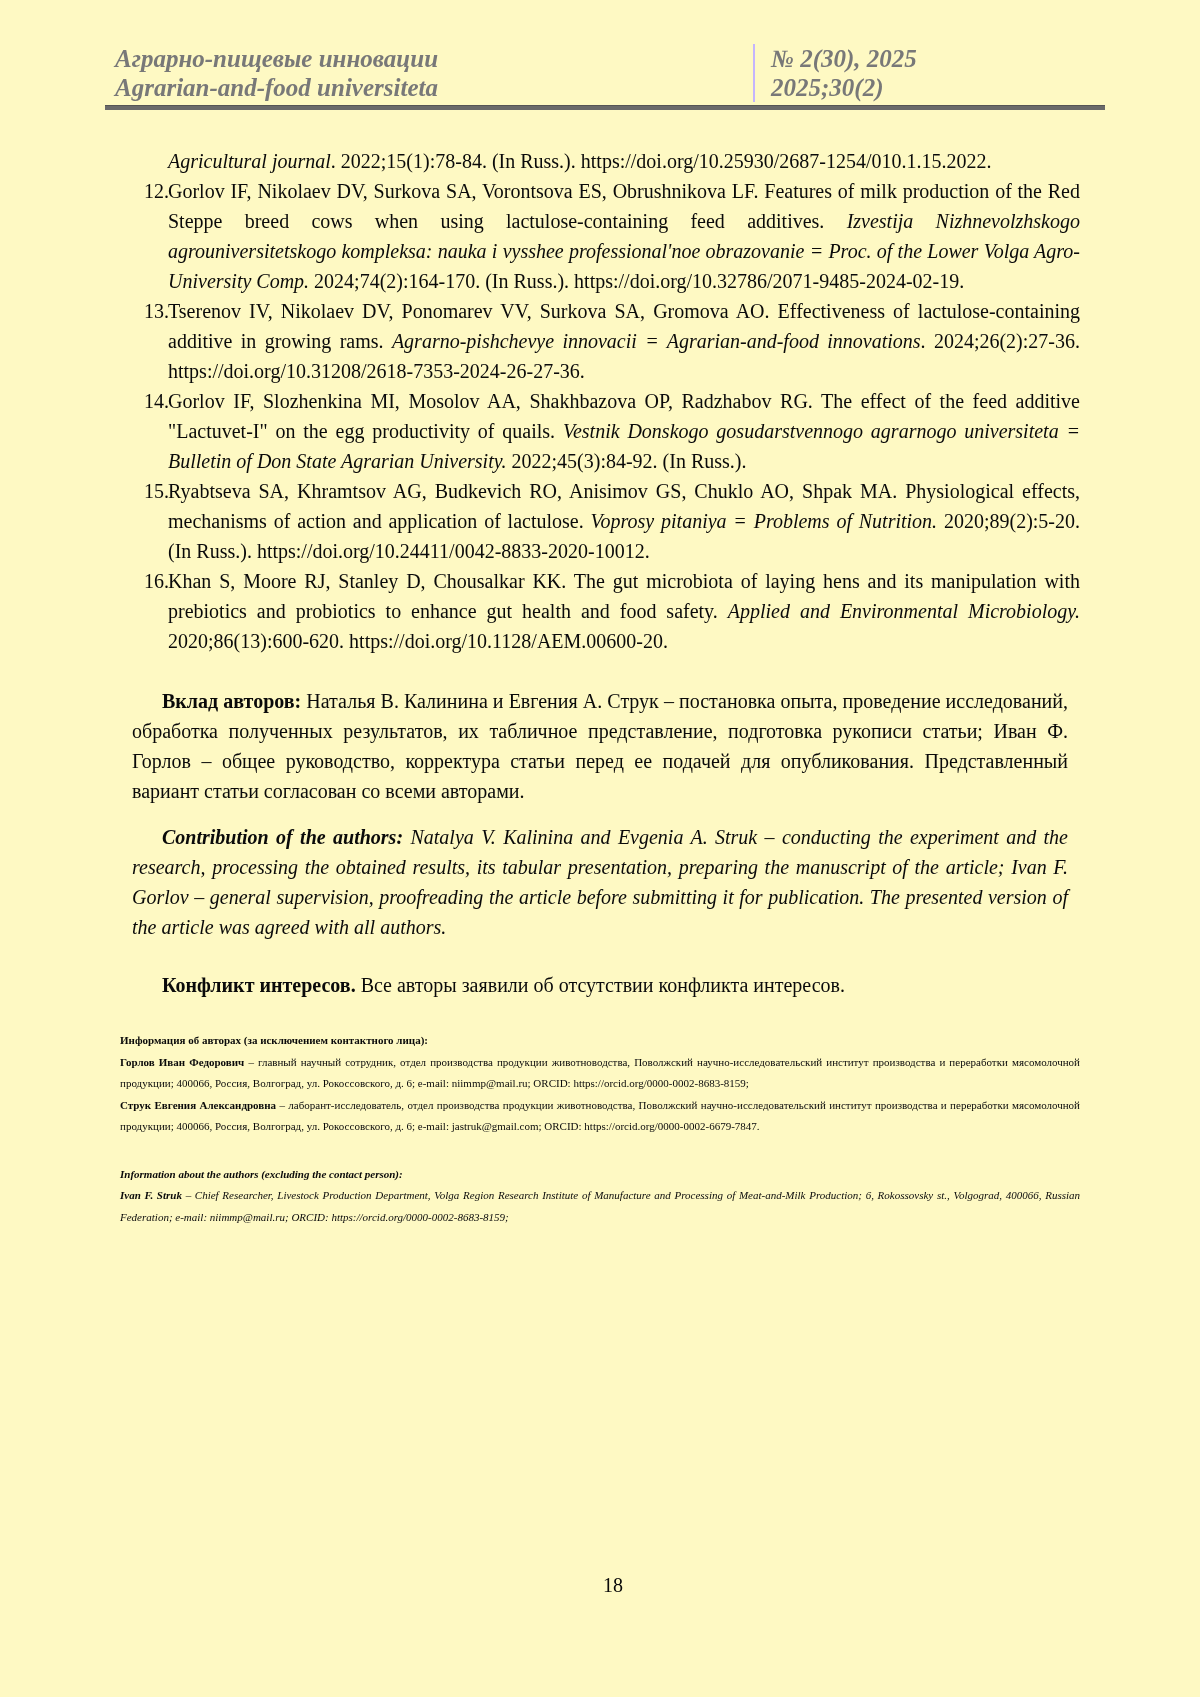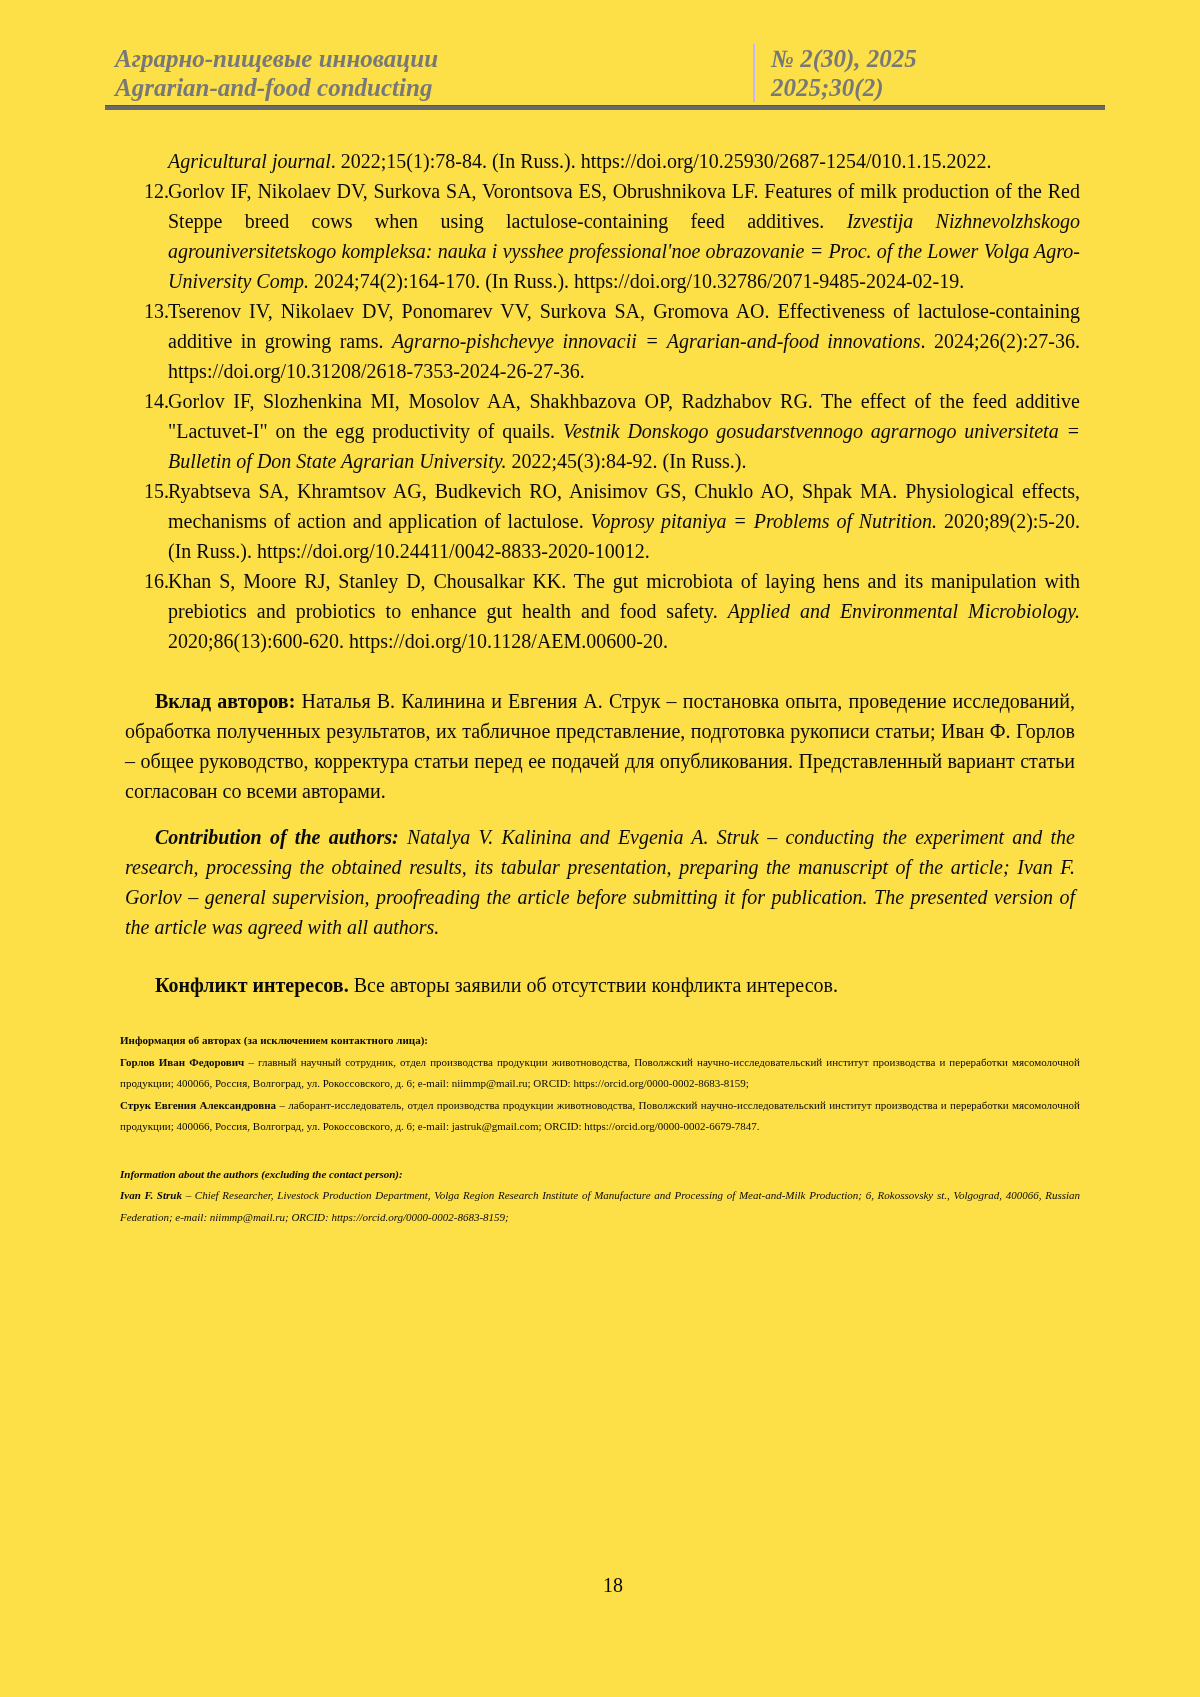--- a/index.html
+++ b/index.html
@@ -1,19 +1,19 @@
 <!DOCTYPE html>
 <html><head>
 <meta charset="utf-8">
 <style>
   html,body{margin:0;padding:0;background:#ffffff;}
   .page{
     position:relative;
     width:1200px;height:1697px;
-    background:#fde047;
+    background:#fef9c3;
     font-family:"Liberation Serif","DejaVu Serif",serif;
     color:#0a0a0a;
     overflow:hidden;
     box-sizing:border-box;
   }
   
   .header{
     display:flex;
     margin:44px 95px 0 105px;
   }
@@ -37,21 +37,21 @@
     border-top:1px solid #555555;
   }
   
   .content{margin:0 120px;font-size:20px;line-height:30px;}
   .refs{margin-top:36px;}
   .ref{
     margin:0;text-align:justify;
     padding-left:48px;
   }
   .ref-num{display:inline-block;width:24px;margin-left:-24px;}
-  .para{margin:5px;text-align:justify;text-indent:30px;}
+  .para{margin:12px;text-align:justify;text-indent:30px;}
   .mt-block{margin-top:30px;}
   .mt-half{margin-top:16px;}
   .mt-conf{margin-top:28px;}
   .mt-conf-en{margin-top:17px;}
   .seg-b{font-weight:bold;}
   .seg-i{font-style:italic;}
   
   .authors{margin-top:30px;font-size:11px;line-height:21.5px;}
   .authors-heading{margin:0;font-weight:bold;text-align:left;}
   .authors-heading.en{font-style:italic;margin-top:26px;}
@@ -63,21 +63,21 @@
   }
 </style>
 </head>
 <body>
 
 <div class="page">
 
   <div class="header">
     <div class="header-left">
       <div class="header-line">Аграрно-пищевые инновации</div>
-      <div class="header-line">Agrarian-and-food conducting</div>
+      <div class="header-line">Agrarian-and-food universiteta</div>
     </div>
     <div class="header-right">
       <div class="header-line">№ 2(30), 2025</div>
       <div class="header-line">2025;30(2)</div>
     </div>
   </div>
   <div class="header-rule"></div>
 
   <div class="content">
 

